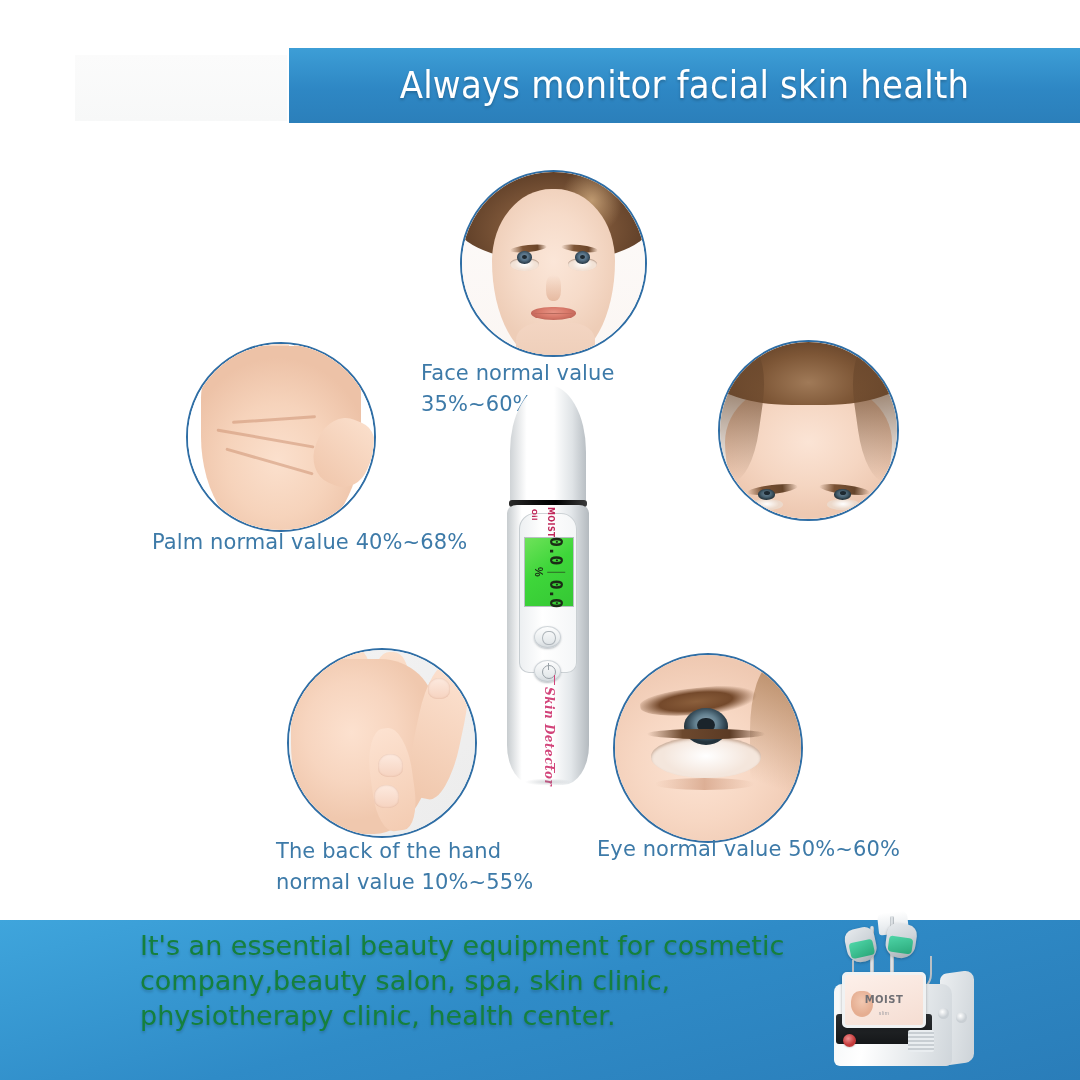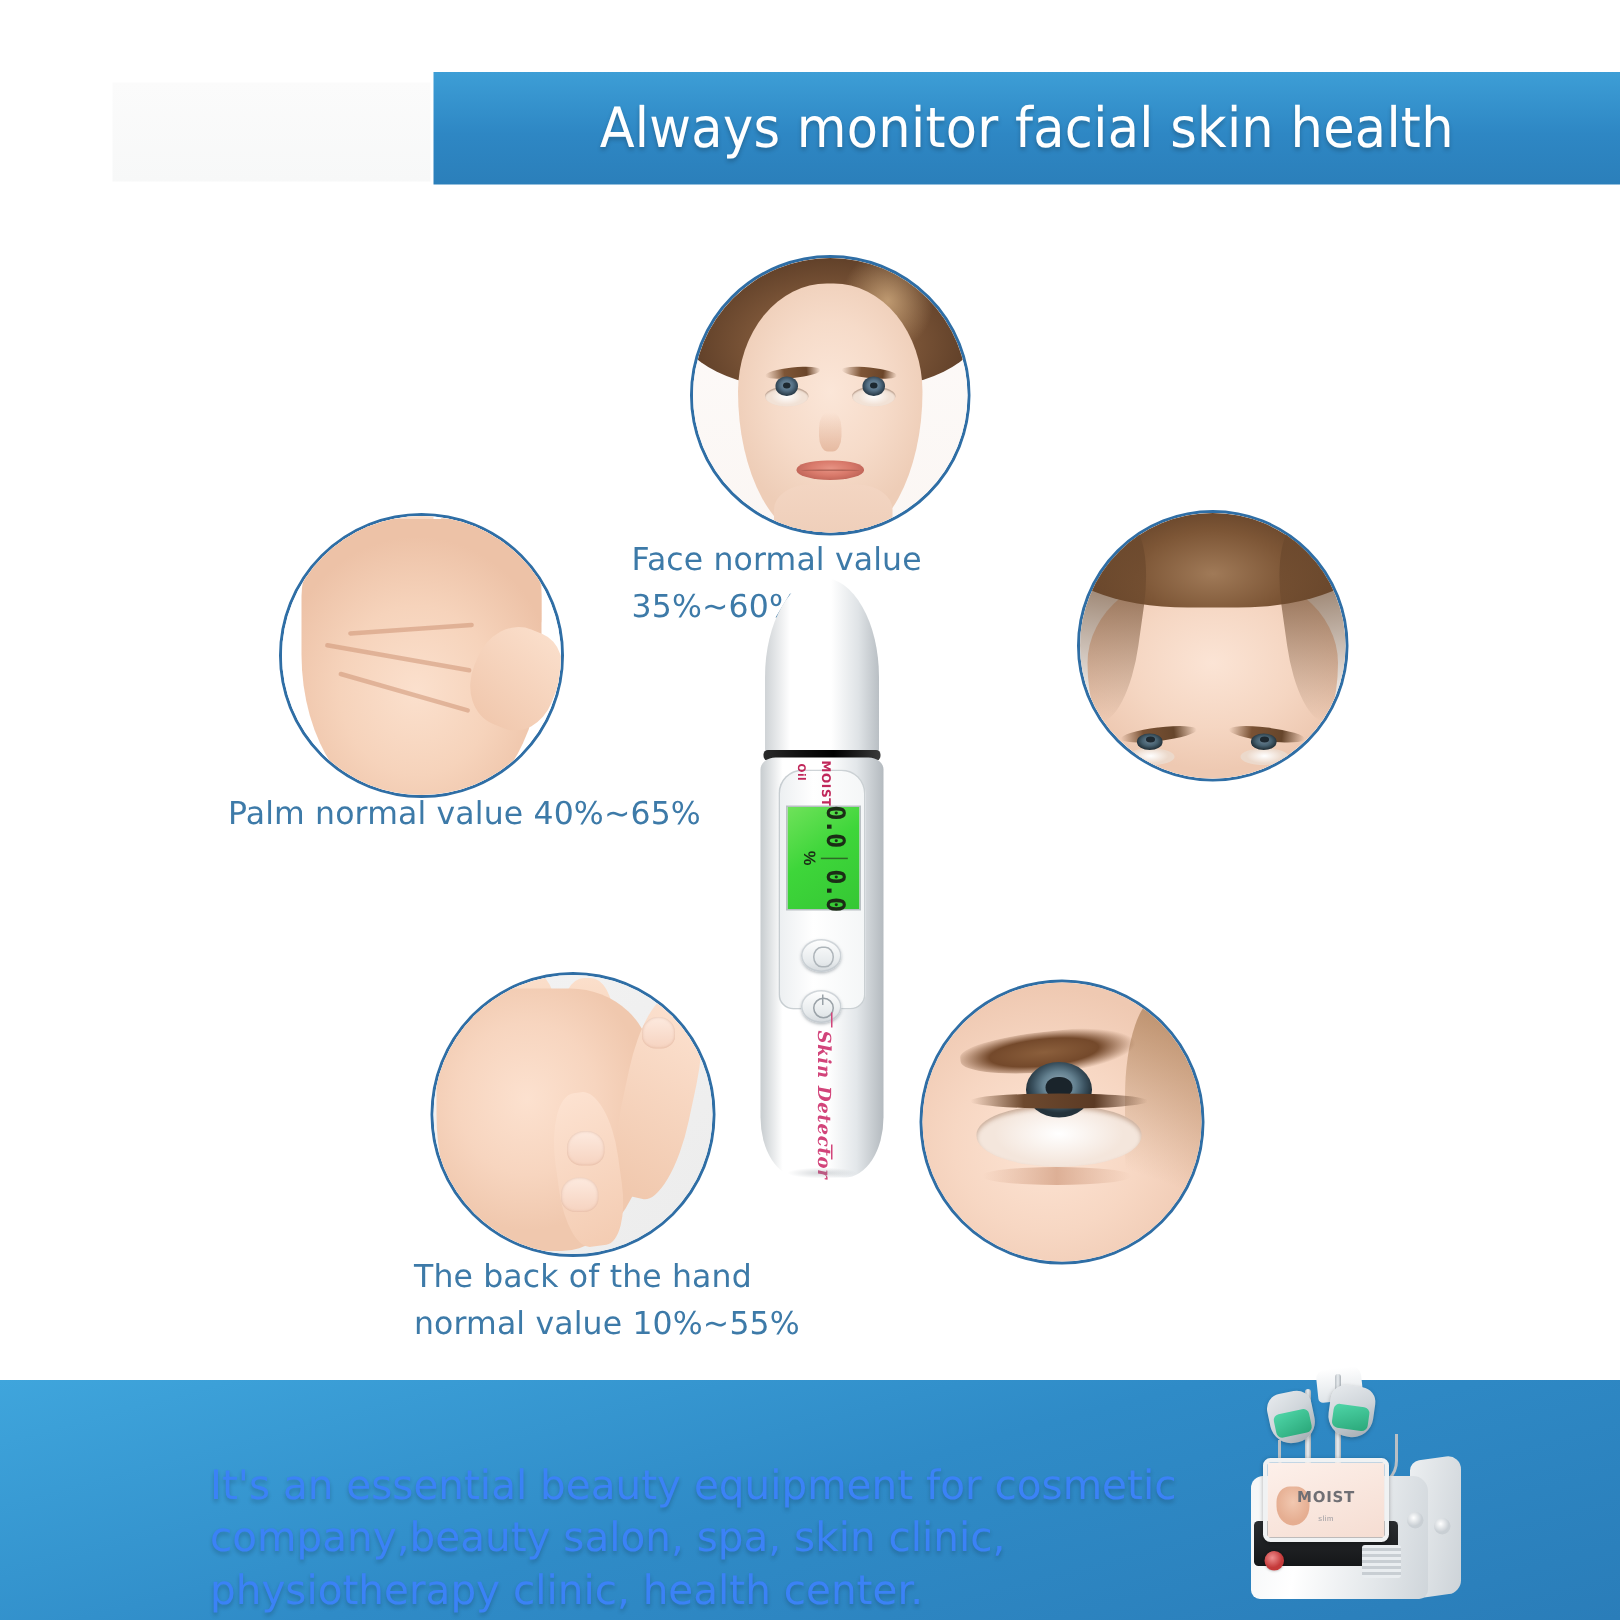--- a/index.html
+++ b/index.html
@@ -226,22 +226,22 @@
     position:absolute;left:18px;top:392px;width:64px;height:10px;border-radius:50%;
     background:radial-gradient(50% 50% at 50% 50%,rgba(130,140,148,.35),rgba(130,140,148,0) 72%);
   }
 
   
   .bottom-banner{
     position:absolute;left:0;top:920px;width:1080px;height:160px;
     background:linear-gradient(165deg,#3fa5dc 0%,#2f8bc7 48%,#2a7db9 100%);
   }
   .bottom-text{
-    position:absolute;left:140px;top:973px;width:700px;
-    color:#3b82f6;font-size:27px;line-height:35px;
+    position:absolute;left:140px;top:928px;width:700px;
+    color:#15803d;font-size:27px;line-height:35px;
     font-family:"DejaVu Sans",sans-serif;
     text-shadow:0 2px 3px rgba(0,0,0,.2);white-space:pre-line;
   }
 
   
   .machine{position:absolute;left:812px;top:912px;width:190px;height:168px;}
   .m-body{
     position:absolute;left:22px;top:72px;width:118px;height:82px;
     background:linear-gradient(100deg,#f4f6f7 0%,#ffffff 30%,#e3e7ea 72%,#cfd5da 100%);
     border-radius:8px 10px 6px 6px;
@@ -338,21 +338,21 @@
       <div class="finger" style="left:36%;top:-14%;width:18%;height:52%;"></div>
       <div class="finger" style="left:57%;top:-12%;width:18%;height:50%;"></div>
       <div class="finger" style="left:76%;top:2%;width:16%;height:40%;"></div>
       <div class="palm-hand"></div>
       <div class="thumb"></div>
       <div class="palm-line" style="left:16%;top:50%;width:52%;transform:rotate(10deg);"></div>
       <div class="palm-line" style="left:20%;top:62%;width:48%;transform:rotate(16deg);"></div>
       <div class="palm-line" style="left:24%;top:40%;width:44%;transform:rotate(-4deg);"></div>
     </div>
   </div>
-  <div class="caption" style="left:152px;top:527px;width:320px;">Palm normal value 40%~65%</div>
+  <div class="caption" style="left:152px;top:527px;width:320px;">Palm normal value 40%~68%</div>
 
   <div class="circle" style="left:718px;top:340px;width:177px;height:177px;">
     <div class="photo">
       <div class="skin-base" style="background:#ffffff;"></div>
       <div class="fh-skin"></div>
       <div class="fh-hair"></div>
       <div class="fh-hair-side l"></div>
       <div class="fh-hair-side r"></div>
       <div class="fh-brow l"></div>
         <div class="fh-brow r"></div>
@@ -389,20 +389,21 @@
       <div class="ec-brow"></div>
       <div class="ec-eye">
         <div class="ec-iris">
             <div class="ec-pupil"></div>
           </div>
       </div>
       <div class="ec-lash"></div>
       <div class="ec-lid"></div>
     </div>
   </div>
+  <div class="caption" style="left:597px;top:834px;width:320px;">Eye normal value 50%~60%</div>
 
   <div class="device">
     <div class="dev-head"></div>
     <div class="dev-ring"></div>
     <div class="dev-body"></div>
     <div class="dev-face-panel"></div>
 
     <div class="lbl-moist">MOIST</div>
     <div class="lbl-oil">Oil</div>
 

